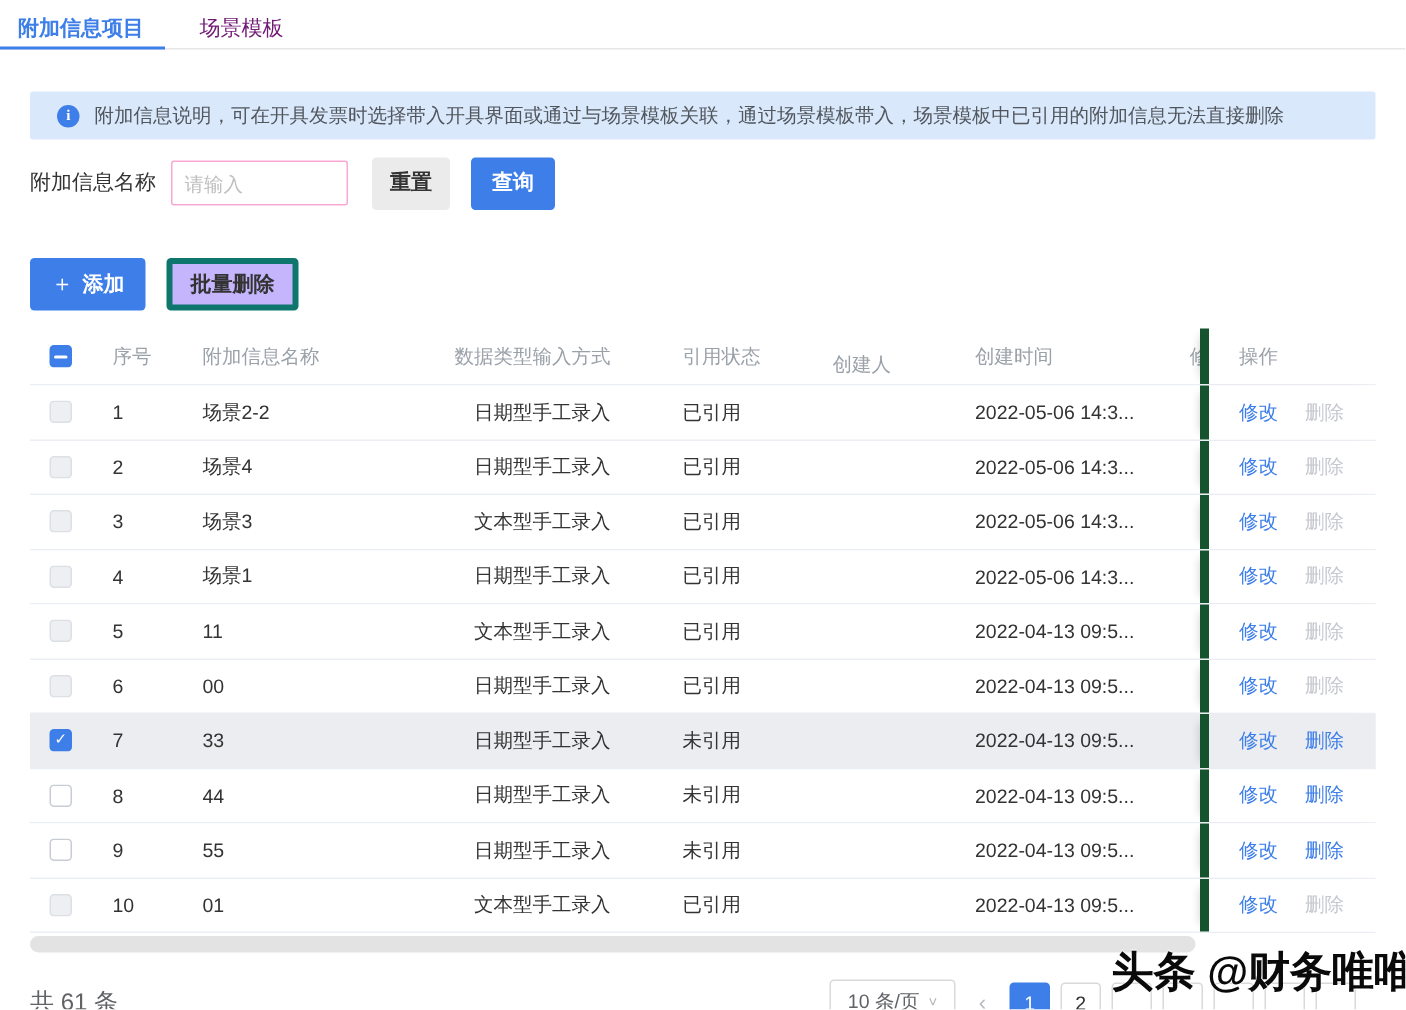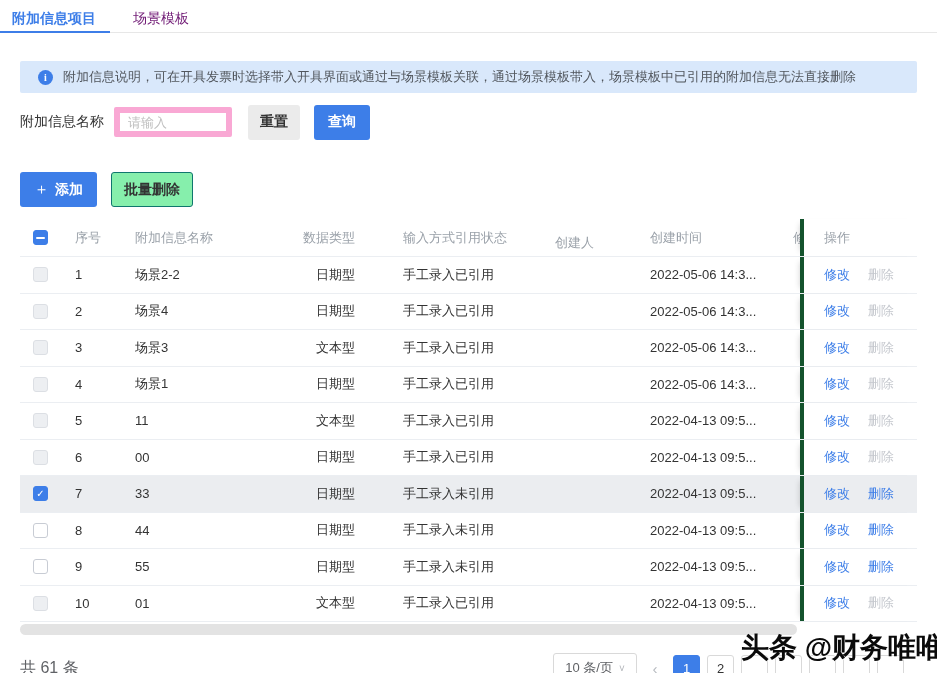--- a/index.html
+++ b/index.html
@@ -16,43 +16,43 @@
   .content { padding:0 20px; position:relative; }
 
   
   .banner { margin-top:28px; height:32px; background:#d9e8fb; border-radius:2px; display:flex; align-items:center; padding:0 18px; gap:10px; }
   .banner .txt { font-size:13px; color:#51565d; white-space:nowrap; }
   .info-icon { width:15px; height:15px; flex:none; border-radius:50%; background:#3d7ee8; color:#fff; font-size:10px; font-weight:bold; display:flex; align-items:center; justify-content:center; font-family:"Liberation Serif", serif; }
 
   
   .filter { margin-top:13px; height:32px; display:flex; align-items:center; }
   .filter .lbl { font-size:14px; color:#333; margin-right:10px; }
-  .filter input { width:118px; height:30px; border:6px solid #f9a8d4; border-radius:2px; padding:0 8px; font-size:13px; color:#0c4a6e; outline:none; font-family:inherit; }
+  .filter input { width:118px; height:30px; border:1px solid #f9a8d4; border-radius:2px; padding:0 8px; font-size:13px; color:#0c4a6e; outline:none; font-family:inherit; }
   .filter input::placeholder { color:#bfbfbf; }
   .btn { height:35px; border:none; border-radius:3px; font-size:14px; font-weight:600; cursor:pointer; font-family:Liberation Sans, sans-serif; }
   .btn-reset { margin-left:16px; padding:0 12px; background:#ebebeb; color:#333; }
   .btn-search { margin-left:14px; padding:0 14px; background:#3d7ee8; color:#fff; }
 
   
   .toolbar { margin-top:34px; display:flex; gap:14px; }
   .btn-add { padding:0 14px; background:#3d7ee8; color:#fff; display:flex; align-items:center; gap:6px; }
   .btn-add .plus { font-size:15px; font-weight:400; }
-  .btn-batch { padding:0 12px; background:#86efac; color:#333; border:1px solid #0f766e; }
+  .btn-batch { padding:0 12px; background:#c4b5fd; color:#333; border:4px solid #0f766e; }
 
   
   .table { margin-top:12px; position:relative; }
   .thead, .trow { display:flex; align-items:center; position:relative; }
   .thead { height:38px; border-bottom:1px solid #ebeef2; color:#9aa1a9; font-size:13px; background:#fff; }
   .trow { height:36.5px; border-bottom:1px solid #ebeef2; font-size:13px; color:#333; background:#fff; }
   .trow.selected { background:#ebedf0; }
   .cell { flex:none; overflow:hidden; white-space:nowrap; }
   .c0 { width:55px; padding-left:13px; display:flex; align-items:center; }
-  .c1 { width:60px; } .c2 { width:130px; } .c3 { width:90px;text-align:right; } .c4 { width:100px;text-align:right; }
+  .c1 { width:60px; } .c2 { width:130px; } .c3 { width:90px;text-align:right; } .c4 { width:100px; }
   .c5 { width:100px; } .c6 { width:95px;margin-top:11px; } .c7 { width:143px; } .c8 { width:60px; }
-  .ops { position:absolute; right:0; top:0; bottom:0; width:117px; background:#fff; display:flex; align-items:center; padding-left:20px; gap:18px; border-left:4px solid #14532d; box-shadow:-5px 0 6px -5px rgba(0,0,0,0.18); }
+  .ops { position:absolute; right:0; top:0; bottom:0; width:117px; background:#fff; display:flex; align-items:center; padding-left:20px; gap:18px; border-left:6px solid #14532d; box-shadow:-5px 0 6px -5px rgba(0,0,0,0.18); }
   .trow.selected .ops { background:#ebedf0; }
   .link { color:#3d7ee8; cursor:pointer; }
   .link.disabled { color:#c5c8ce; cursor:default; }
 
   .checkbox { width:15px; height:15px; border-radius:3px; border:1px solid #c8ccd4; background:#fff; display:flex; align-items:center; justify-content:center; font-size:10px; color:#fff; line-height:1; cursor:pointer; }
   .checkbox.disabled { background:#edeff2; border-color:#dcdfe4; cursor:default; }
   .checkbox.checked, .checkbox.indeterminate { background:#3d7ee8; border-color:#3d7ee8; }
   .checkbox.indeterminate::after { content:""; width:9px; height:2px; background:#fff; border-radius:1px; }
 
   .hscroll { margin-top:2px; width:777px; height:11px; border-radius:6px; background:#e3e3e3; cursor:pointer; }

